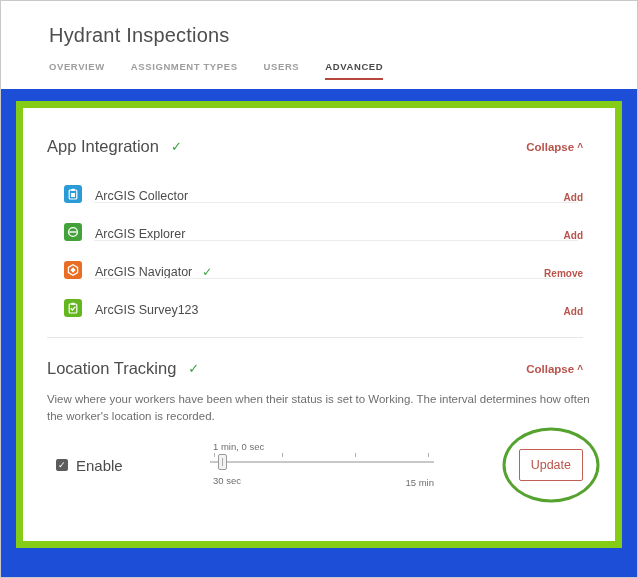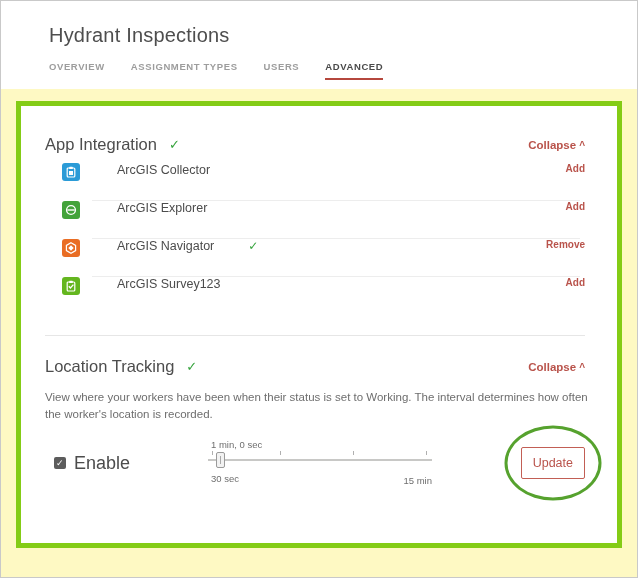--- a/index.html
+++ b/index.html
@@ -5,21 +5,21 @@
   * { box-sizing: border-box; margin: 0; padding: 0; }
   html, body { background: #ffffff; }
   body {
     font-family: "Liberation Sans", "DejaVu Sans", sans-serif;
     color: #4c4c4c;
     width: 638px; height: 578px;
   }
   .window {
     width: 638px; height: 578px;
     border: 1px solid #c9c9c9;
-    background: #fef9c3;
+    background: #1d4ed8;
     overflow: hidden;
   }
   
   .header {
     background: #ffffff;
     height: 88px;
     padding: 23px 0 0 48px;
   }
   .page-title {
     font-size: 20px;
@@ -35,53 +35,53 @@
     color: #9d9d9d;
     padding-bottom: 6px;
     cursor: pointer;
     border-bottom: 2px solid transparent;
   }
   .tab.active { color: #4a4a4a; border-bottom-color: #b5473d; }
   
   .page-body { padding: 12px 15px; height: 488px; }
   .card {
     background: #ffffff;
-    border: 5px solid #84cc16;
+    border: 7px solid #84cc16;
     height: 447px;
     padding: 29px 32px 0 24px;
   }
   .sec-head { display: flex; justify-content: space-between; align-items: center; }
   .sec-title-wrap { display: flex; align-items: center; }
   .sec-title { font-size: 16.5px; font-weight: 500; color: #4d4d4d; }
   .check { color: #35a33c; font-weight: 700; font-size: 13px; margin-left: 12px; }
   .collapse { font-size: 11.5px; font-weight: 600; color: #b9534b; cursor: pointer; text-decoration: none; white-space: nowrap; }
   .collapse .caret { font-size: 10px; margin-left: 3px; }
   .desc { margin-top: 13px; font-size: 11.5px; line-height: 17px; color: #6e6e6e; width: 553px; }
   .redlink { color: #b9534b; font-weight: 600; cursor: pointer; text-decoration: none; }
   
   .app-list { margin-top: 9px; }
-  .app-row { height: 38px; display: flex; align-items: flex-start; padding-left: 17px; position: relative; gap: 24px; }
+  .app-row { height: 38px; display: flex; align-items: flex-end; padding-left: 17px; position: relative; }
   .app-row:not(:last-child)::after {
     content: ""; position: absolute; left: 47px; right: 5px; bottom: 0;
     height: 1px; background: #ededed;
   }
   .app-icon {
     width: 18px; height: 18px; border-radius: 3px;
     display: flex; align-items: center; justify-content: center;
     flex: 0 0 18px;
   }
   .app-name { margin-left: 13px; font-size: 12.5px; color: #4c4c4c; }
   .row-check { color: #35a33c; font-weight: 700; font-size: 12px; margin-left: 10px; }
   .action { margin-left: auto; font-size: 10px; }
   .sec-divider { border: none; border-top: 1px solid #e6e6e6; margin: 20px 0 0 0; }
   .lt-section { padding-top: 21px; }
   .lt-desc { width: 548px; }
   
   .controls { margin-top: 12px; height: 56px; position: relative; display: flex; align-items: center; }
-  .enable { display: flex; align-items: center; gap: 8px; margin-left: 9px; font-size: 18px; color: #4c4c4c; cursor: pointer; }
+  .enable { display: flex; align-items: center; gap: 8px; margin-left: 9px; font-size: 15px; color: #4c4c4c; cursor: pointer; }
   .checkbox {
     width: 12px; height: 12px; background: #5c5c5c; border-radius: 2px;
     position: relative; display: inline-block;
   }
   .checkbox.checked::after {
     content: "✓"; color: #ffffff; font-size: 9px; font-weight: 700;
     position: absolute; left: 2px; top: 0px; line-height: 12px;
   }
   .slider { position: absolute; left: 163px; top: 5px; width: 224px; height: 46px; }
   .slider-value { position: absolute; top: -1px; left: 3px; font-size: 9.5px; color: #6e6e6e; white-space: nowrap; }

